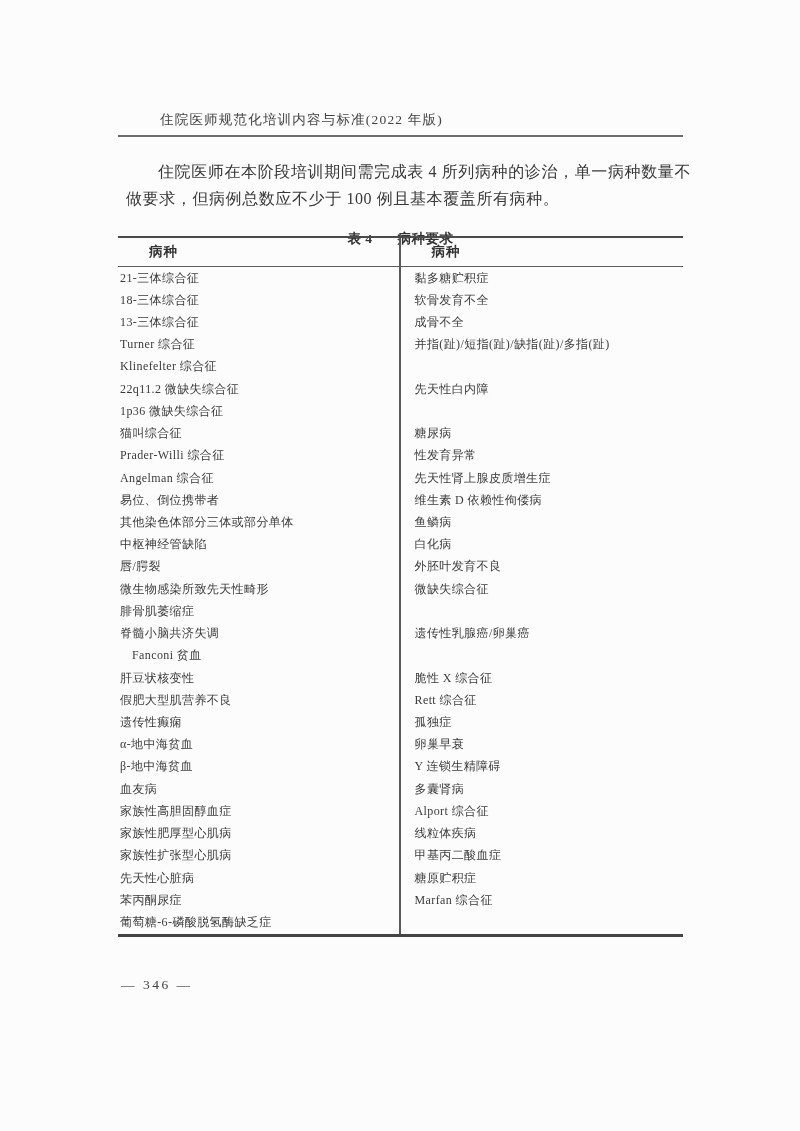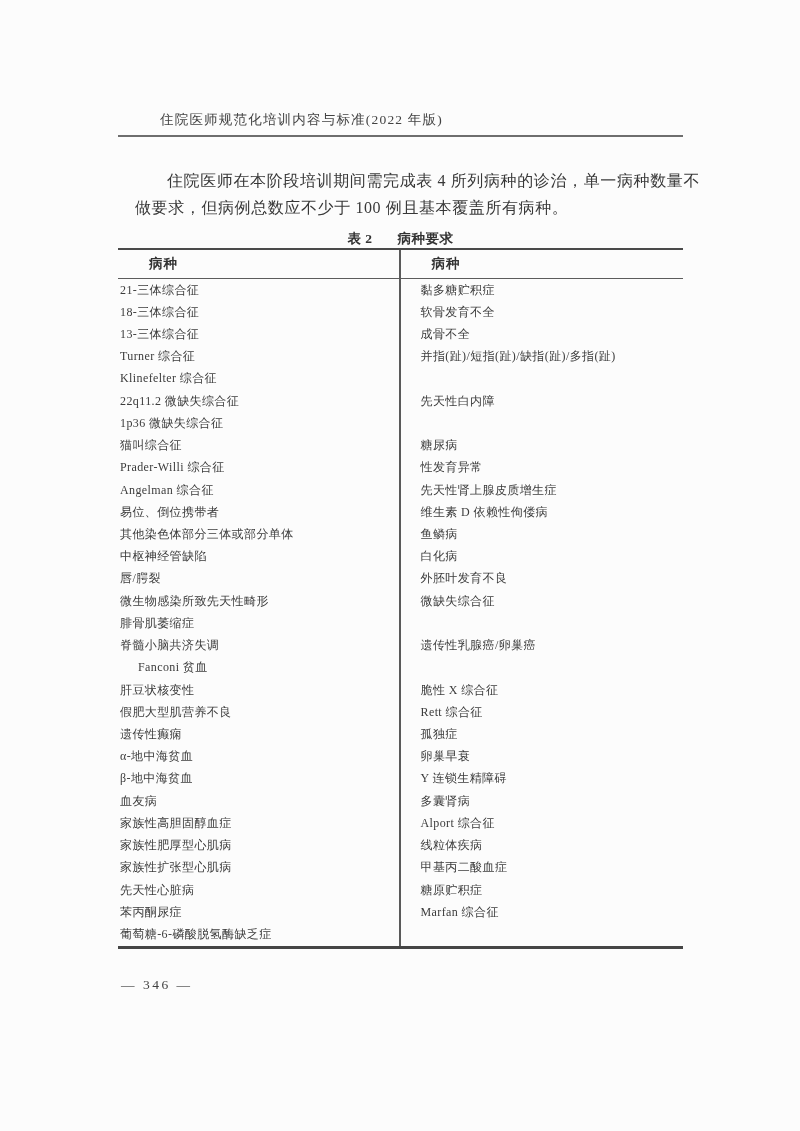--- a/index.html
+++ b/index.html
@@ -34,21 +34,21 @@
     top: 135px;
     width: 565px;
     height: 2px;
     background: #6e6e6e;
   }
   .para {
     position: absolute;
     left: 118px;
     top: 150px;
     width: 565px;
-    margin: 17px;
+    margin: 8px;
     font-size: 16px;
     line-height: 27px;
     letter-spacing: 0.6px;
     text-align: justify;
     text-indent: 2em;
     color: #383838;
   }
   .caption {
     position: absolute;
     left: 118px;
@@ -59,21 +59,21 @@
     font-size: 13.5px;
     color: #333333;
     letter-spacing: 0.5px;
   }
   .caption .cap-title {
     margin-left: 25px;
   }
   .dtable {
     position: absolute;
     left: 118px;
-    top: 248px;
+    top: 236px;
     width: 565px;
     height: 696px;
     border-top: 2px solid #4a4a4a;
     border-bottom: 3px solid #454545;
     box-sizing: content-box;
   }
   .vdiv {
     position: absolute;
     left: 281px;
     top: 0;
@@ -107,21 +107,21 @@
   .cell {
     width: 50%;
     box-sizing: border-box;
     font-size: 12px;
     letter-spacing: 0.4px;
     white-space: nowrap;
     overflow: hidden;
     color: #3b3b3b;
   }
   .cell-left  { padding-left: 2px;  }
-  .cell-right { padding-left: 20px; }
+  .cell-right { padding-left: 14px; }
   .pagenum {
     position: absolute;
     left: 121px;
     top: 977px;
     font-size: 13.5px;
     letter-spacing: 2.5px;
     color: #3f3f3f;
     white-space: nowrap;
   }
 </style>
@@ -130,21 +130,21 @@
 
 <div class="page">
 
   <div class="running-head">住院医师规范化培训内容与标准(2022 年版)</div>
 
   <div class="head-rule"></div>
 
   <p class="para">住院医师在本阶段培训期间需完成表 4 所列病种的诊治，单一病种数量不做要求，但病例总数应不少于 100 例且基本覆盖所有病种。</p>
 
   <div class="caption">
-    <span>表 2</span><span class="cap-title">病种要求</span>
+    <span>表 4</span><span class="cap-title">病种要求</span>
   </div>
 
   <div class="dtable">
     <div class="vdiv"></div>
 
     <div class="thead">
       <div class="th">病种</div>
       <div class="th">病种</div>
     </div>
 

